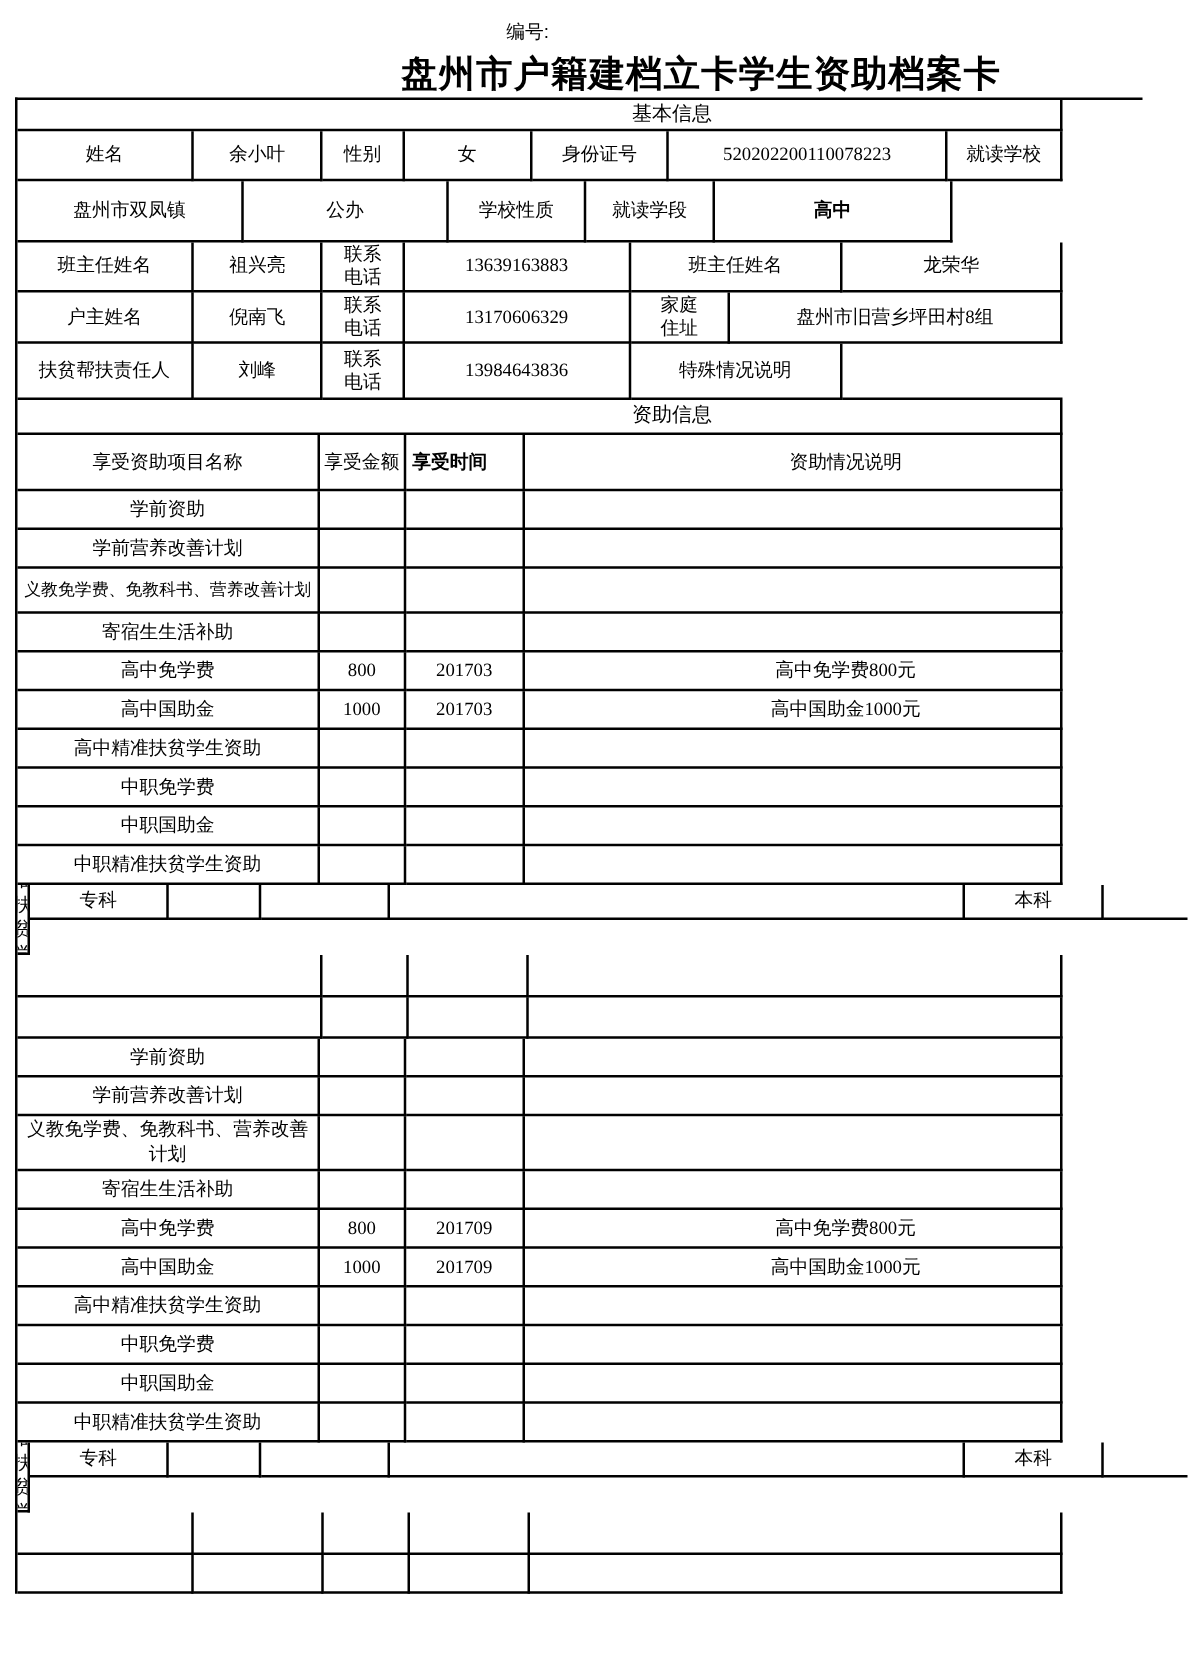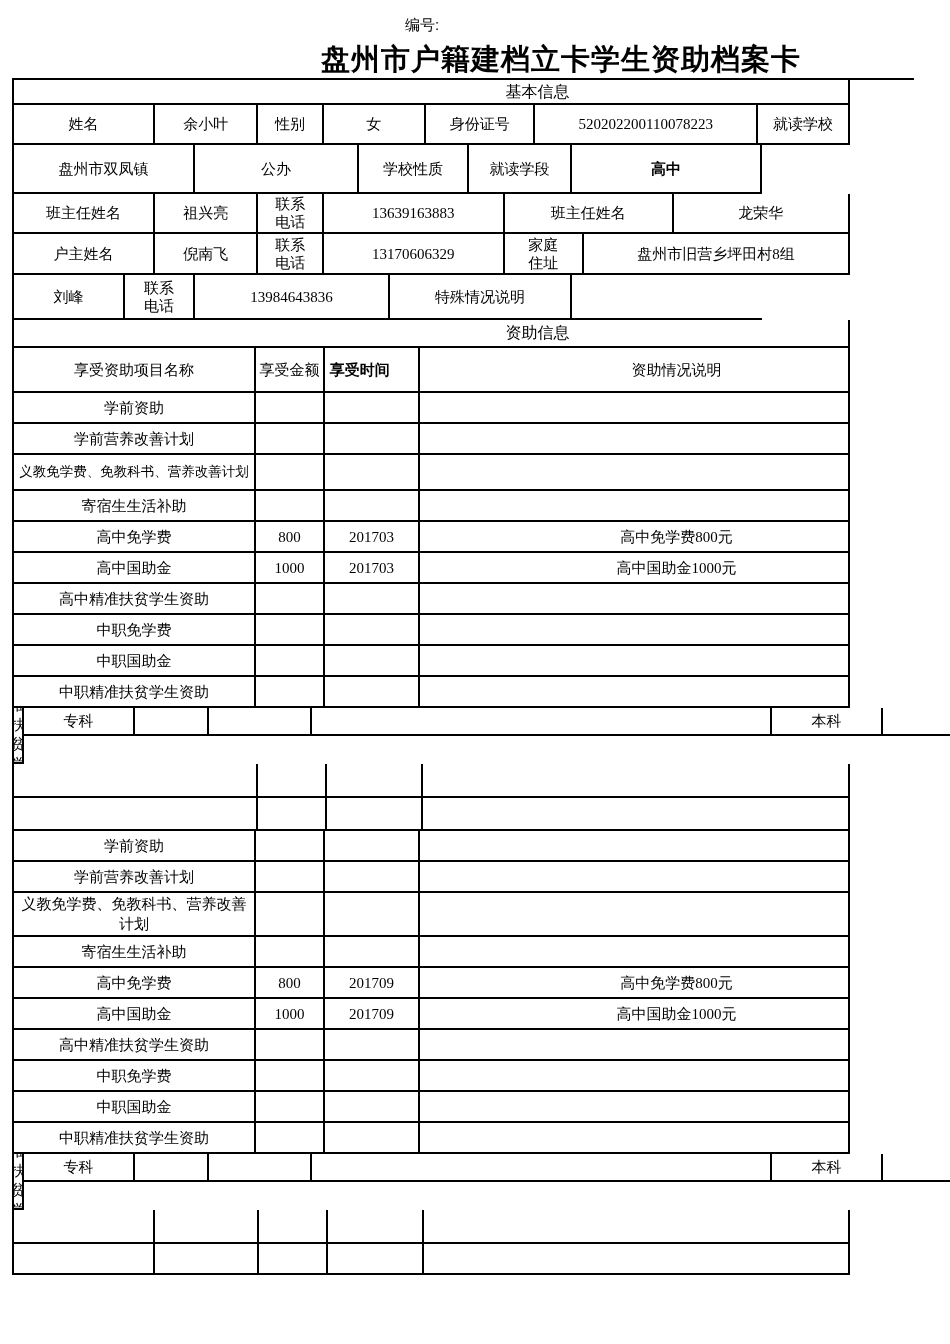--- a/index.html
+++ b/index.html
@@ -94,20 +94,21 @@
     <div class="cell w111">倪南飞</div>
     <div class="cell w70 pre">联系
 电话</div>
     <div class="cell w195">13170606329</div>
     <div class="cell w85 pre">家庭
 住址</div>
     <div class="cell w287">盘州市旧营乡坪田村8组</div>
   </div>
 
   <div class="row h45">
+    <div class="cell w152">扶贫帮扶责任人</div>
     <div class="cell w111">刘峰</div>
     <div class="cell w70 pre">联系
 电话</div>
     <div class="cell w195">13984643836</div>
     <div class="cell w182">特殊情况说明</div>
     <div class="cell w190 no-right"></div>
   </div>
 
   <div class="row h28">
     <div class="cell sect">资助信息</div>

